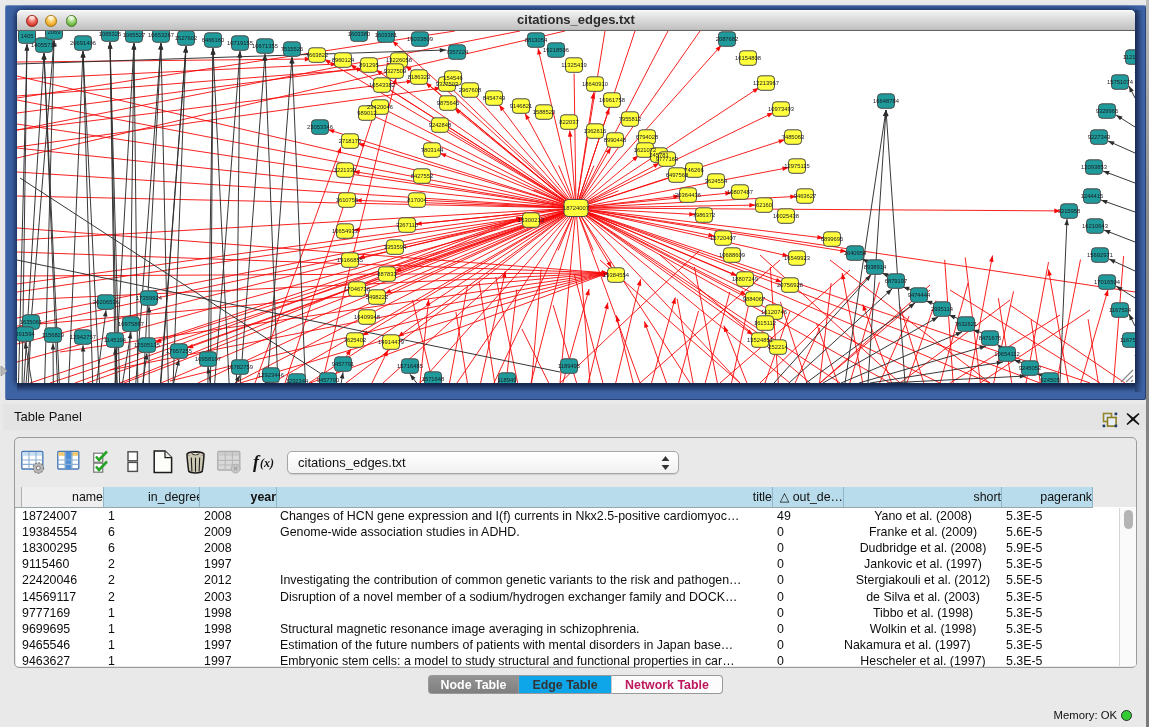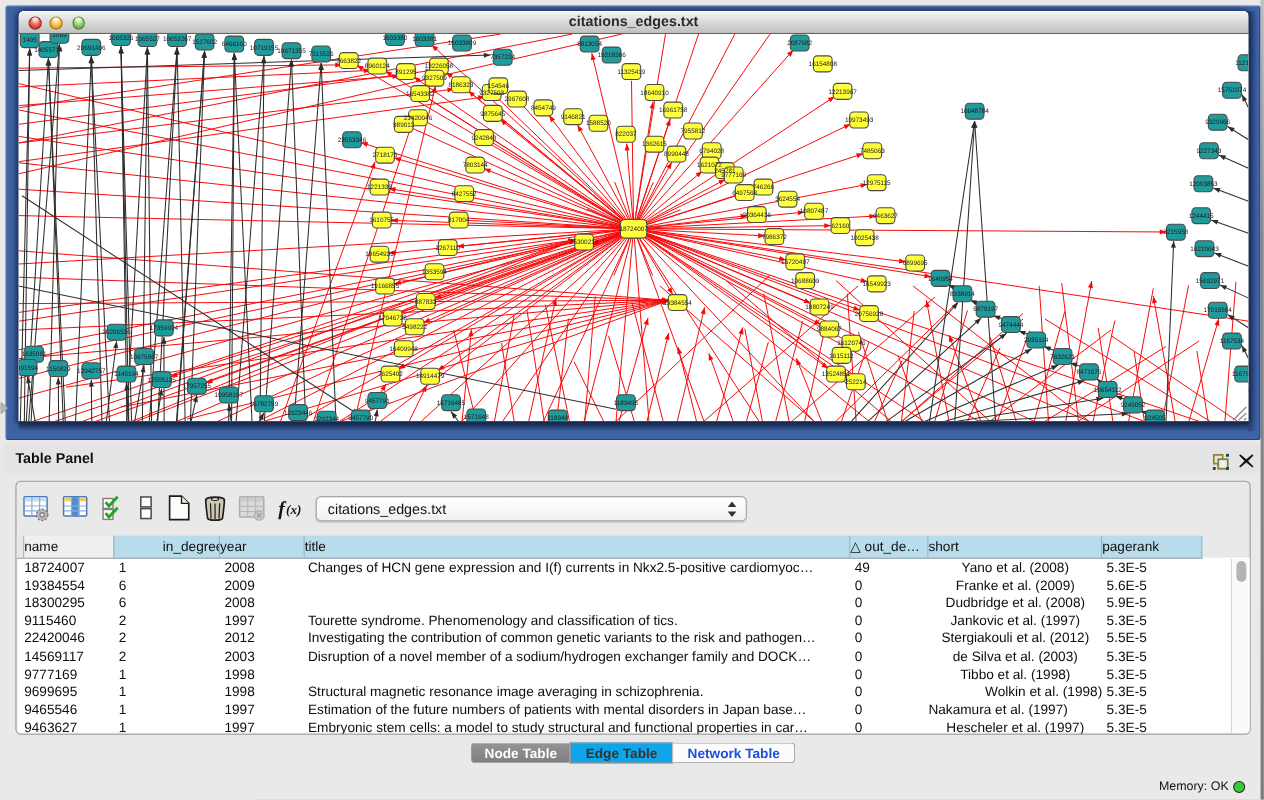--- a/index.html
+++ b/index.html
@@ -27,49 +27,49 @@
   .tl { top:4.9px; width:11.8px; height:11.8px; border-radius:50%; }
   .tl::after { content:''; position:absolute; left:20%; top:6%; width:60%; height:45%;
     border-radius:50%; background:linear-gradient(rgba(255,255,255,.9), rgba(255,255,255,0)); }
   #tl-r { left:9px; background:radial-gradient(circle at 50% 30%, #ffc5bd 0%, #f07a6e 35%, #dc4338 65%, #ad241a 100%); border:0.5px solid #992019;}
   #tl-y { left:28.2px; background:radial-gradient(circle at 50% 30%, #ffeec2 0%, #fbce68 35%, #f0ad31 65%, #c07c12 100%); border:0.5px solid #a8790f;}
   #tl-g { left:48.5px; background:radial-gradient(circle at 50% 30%, #e1f5d2 0%, #a8dc85 35%, #74bd4c 65%, #4c8c28 100%); border:0.5px solid #477d22;}
   #canvas { left:0; top:21px; width:1118px; height:352px; background:#fff; overflow:hidden; }
 
   
   #tbar { left:3px; top:404px; width:1143px; height:26px; background:#e4e4e4; }
-  #tbar-label { left:11px; top:0; height:26px; line-height:26px; font-size:13px; color:#111;font-weight:bold; }
+  #tbar-label { left:11px; top:0; height:26px; line-height:26px; font-size:13px; color:#111; }
   #panel { left:14px; top:437px; width:1123px; height:231px; background:#e9e9e9;
     border:1px solid #9b9b9b; border-radius:5px; overflow:hidden; }
   #tablewhite { left:1px; top:69px; width:1121px; height:159px; background:#fff; }
 
   
   #combo { left:272px; top:13px; width:392px; height:23px; background:linear-gradient(#ffffff,#f1f1f1);
     border:1px solid #a6a6a6; border-radius:5px; font-size:13px; color:#111;
     line-height:21px; padding-left:10px; box-shadow:0 1px 1px rgba(0,0,0,.12); }
 
   
   .hcell { top:49px; height:21px; background:#b9dcec; border-left:1px solid #8fb6c9; border-bottom:1px solid #9aa5aa;
-    font-size:12.4px; color:#101010; text-align:left; line-height:20px; }
+    font-size:12.4px; color:#101010; text-align:right; line-height:20px; }
   .row { left:1px; width:1104px; height:16.1px; font-size:12.4px; color:#0d0d0d;
     white-space:nowrap; }
   .row span { position:absolute; top:0; line-height:16px; }
 
   
   #sbar { left:1104px; top:70px; width:17px; height:158px; background:#fafafa;
     border-left:1px solid #d5d5d5; }
   #sthumb { left:3.5px; top:2px; width:9px; height:19px; background:#b4b4b4; border-radius:4.5px; }
 
   
   .tab { top:675px; height:19px; font-size:12.4px; font-weight:bold; text-align:center;
     line-height:18px; border:1px solid #989898; }
   #tab1 { left:428px; width:90px; border-radius:4px 0 0 4px; color:#fff;
     background:linear-gradient(#949494,#7f7f7f); border-right:none; }
   #tab2 { left:518px; width:94px; color:#333; background:#0ea5e9; border-right:1px solid #c8c8c8; }
-  #tab3 { left:612px; width:111px; color:#1d4ed8; background:#fcfcfc; border-left:none;
+  #tab3 { left:612px; width:111px; color:#be185d; background:#fcfcfc; border-left:none;
     border-radius:0 4px 4px 0; }
 
   #memory { right:32px; top:709px; font-size:11.3px; color:#111;margin-left:12px; }
   #dot { left:1121px; top:709.5px; width:11px; height:11px; border-radius:50%;
     background:#35cb35; border:1px solid #2a2a2a; }
 
   #rightstrip { left:1146px; top:0; width:3px; height:727px;
     background:linear-gradient(#bdbdbd, #8a8a8a 30%, #7a7a7a); }
 </style>
 </head>
@@ -930,55 +930,55 @@
     <div class="abs" id="combo">citations_edges.txt
       <svg class="abs" style="right:8px;top:4px" width="9" height="14" viewBox="0 0 9 14">
         <path d="M4.5 0 L8.4 5 L0.6 5 Z" fill="#333"></path>
         <path d="M4.5 14 L8.4 9 L0.6 9 Z" fill="#333"></path>
       </svg>
     </div>
     <div class="abs" id="tablewhite"></div>
     <div class="abs hcell" style="left:0;width:6px;background:#e8e8e8;border-left:none"></div>
     <div class="abs hcell" style="left:6px;width:82px;background:#efefef;border-left:1px solid #b0b0b0">name</div>
     <div class="abs hcell" style="left:88px;width:96px;padding-left:44px;">in_degree</div>
-    <div class="abs hcell" style="left:184px;width:77px;">year</div>
+    <div class="abs hcell" style="left:184px;width:77px;font-weight:bold;">year</div>
     <div class="abs hcell" style="left:261px;width:496px;">title</div>
     <div class="abs hcell" style="left:757px;width:71px;">△ out_de…</div>
     <div class="abs hcell" style="left:828px;width:158px;">short</div>
     <div class="abs hcell" style="left:986px;width:92px;border-right:1px solid #8fb6c9">pagerank</div>
     <div class="abs row" style="top:70.0px">
 <span style="left:6px">18724007</span>
       <span style="left:92px">1</span>
 <span style="left:188px">2008</span>
       <span style="left:264px">Changes of HCN gene expression and I(f) currents in Nkx2.5-positive cardiomyoc…</span>
 <span style="left:761px">49</span>
 <span style="left:828px;width:158px;text-align:center">Yano et al. (2008)</span>
 <span style="left:990px">5.3E-5</span>
     </div>
 <div class="abs row" style="top:86.1px">
 <span style="left:6px">19384554</span>
       <span style="left:92px">6</span>
 <span style="left:188px">2009</span>
+      <span style="left:264px">Genome-wide association studies in ADHD.</span>
 <span style="left:761px">0</span>
 <span style="left:828px;width:158px;text-align:center">Franke et al. (2009)</span>
 <span style="left:990px">5.6E-5</span>
     </div>
 <div class="abs row" style="top:102.2px">
 <span style="left:6px">18300295</span>
       <span style="left:92px">6</span>
 <span style="left:188px">2008</span>
 <span style="left:761px">0</span>
 <span style="left:828px;width:158px;text-align:center">Dudbridge et al. (2008)</span>
 <span style="left:990px">5.9E-5</span>
     </div>
 <div class="abs row" style="top:118.3px">
 <span style="left:6px">9115460</span>
       <span style="left:92px">2</span>
 <span style="left:188px">1997</span>
-      <span style="left:264px">Tourette syndrome. Phenomenology and classification of tics.</span>
 <span style="left:761px">0</span>
 <span style="left:828px;width:158px;text-align:center">Jankovic et al. (1997)</span>
 <span style="left:990px">5.3E-5</span>
     </div>
 <div class="abs row" style="top:134.4px">
 <span style="left:6px">22420046</span>
       <span style="left:92px">2</span>
 <span style="left:188px">2012</span>
       <span style="left:264px">Investigating the contribution of common genetic variants to the risk and pathogen…</span>
 <span style="left:761px">0</span>
@@ -1001,21 +1001,21 @@
 <span style="left:761px">0</span>
 <span style="left:828px;width:158px;text-align:center">Tibbo et al. (1998)</span>
 <span style="left:990px">5.3E-5</span>
     </div>
 <div class="abs row" style="top:182.7px">
 <span style="left:6px">9699695</span>
       <span style="left:92px">1</span>
 <span style="left:188px">1998</span>
       <span style="left:264px">Structural magnetic resonance image averaging in schizophrenia.</span>
 <span style="left:761px">0</span>
-<span style="left:828px;width:158px;text-align:right">Wolkin et al. (1998)</span>
+<span style="left:828px;width:158px;text-align:center">Wolkin et al. (1998)</span>
 <span style="left:990px">5.3E-5</span>
     </div>
 <div class="abs row" style="top:198.8px">
 <span style="left:6px">9465546</span>
       <span style="left:92px">1</span>
 <span style="left:188px">1997</span>
       <span style="left:264px">Estimation of the future numbers of patients with mental disorders in Japan base…</span>
 <span style="left:761px">0</span>
 <span style="left:828px;width:158px;text-align:left">Nakamura et al. (1997)</span>
 <span style="left:990px">5.3E-5</span>

